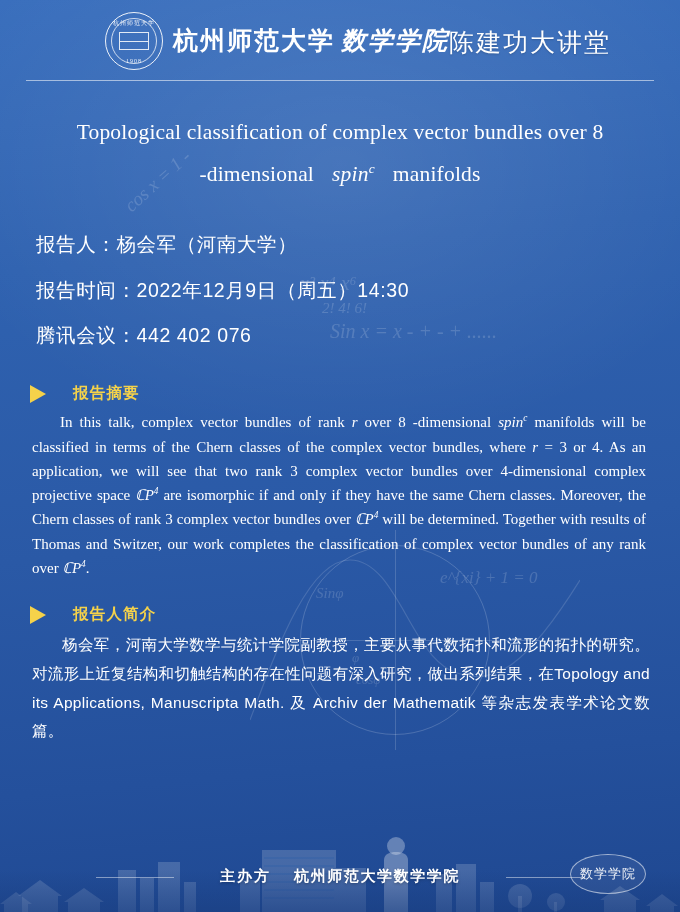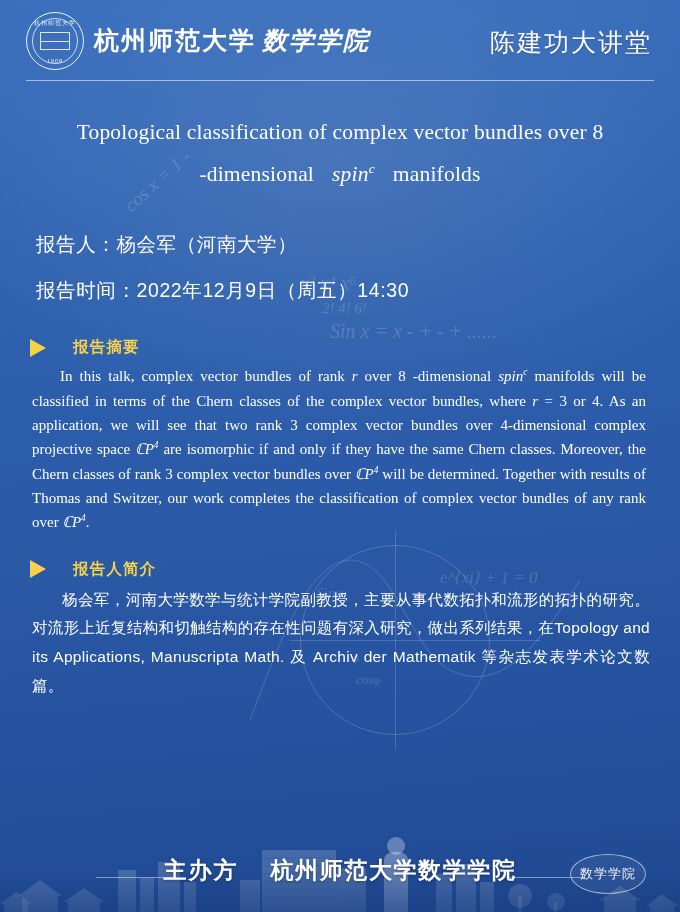--- a/index.html
+++ b/index.html
@@ -54,24 +54,25 @@
   .axis-v {
     position: absolute; left: 395px; top: 530px; width: 0; height: 220px;
     border-left: 1px solid rgba(255,255,255,0.16); pointer-events:none;
   }
   .sine-curve { position: absolute; left: 250px; top: 520px; pointer-events: none; }
 
   
   .header {
     position: relative;
     height: 86px;
-    padding: 12px 16px 0 26px;
+    padding: 12px 22px 0 26px;
     display: flex;
     align-items: flex-start;
-    justify-content: space-between;
+    justify-content: center;
+    margin-left: 44px;
   }
   .brand { display: flex; align-items: center; gap: 10px; }
   .seal {
     width: 58px; height: 58px; border-radius: 50%;
     border: 1.6px solid rgba(255,255,255,0.9);
     position: relative; flex: 0 0 auto;
   }
   .seal::before {
     content: ""; position: absolute; left: 5px; top: 5px; right: 5px; bottom: 5px;
     border: 1px solid rgba(255,255,255,0.75); border-radius: 50%;
@@ -187,21 +188,21 @@
     height: 128px;
   }
   .skyline { position: absolute; left: 0; right: 0; bottom: 0; }
   .footer-band {
     position: absolute; left: 0; right: 0; bottom: 0; height: 42px;
     background: linear-gradient(180deg, rgba(32,74,146,0.0), rgba(24,60,126,0.55));
   }
   .organizer {
     position: absolute; left: 0; right: 0; bottom: 26px;
     text-align: center;
-    font-size: 23px;
+    font-size: 15px;
     font-weight: bold;
     letter-spacing: 1.6px;
     text-shadow: 0 1px 3px rgba(0,0,0,0.3);
   }
   .organizer .lbl { letter-spacing: 2px; }
   .org-rule-l, .org-rule-r {
     position: absolute; bottom: 34px; height: 0;
     border-top: 1px solid rgba(255,255,255,0.45);
   }
   .org-rule-l { left: 96px; width: 78px; }
@@ -258,20 +259,21 @@
   <div class="title-wrap">
     <div>Topological classification of complex vector bundles over 8</div>
     <div>
       <span>-dimensional</span><span class="sp-wide"></span><span class="it">spin</span><span class="sup">c</span><span class="sp-wide"></span><span>manifolds</span>
     </div>
   </div>
 
   <div class="info">
     <div class="row">报告人：杨会军（河南大学）</div>
     <div class="row">报告时间：2022年12月9日（周五）14:30</div>
+    <div class="row">腾讯会议：442 402 076</div>
   </div>
 
   <div class="section-head">
     <span class="tri"></span>
     <span class="section-title">报告摘要</span>
   </div>
   <div class="abstract">
     <span class="ind"></span><span>In this talk, complex vector bundles of rank</span>
     <span class="it">r</span>
     <span>over 8 -dimensional</span>

